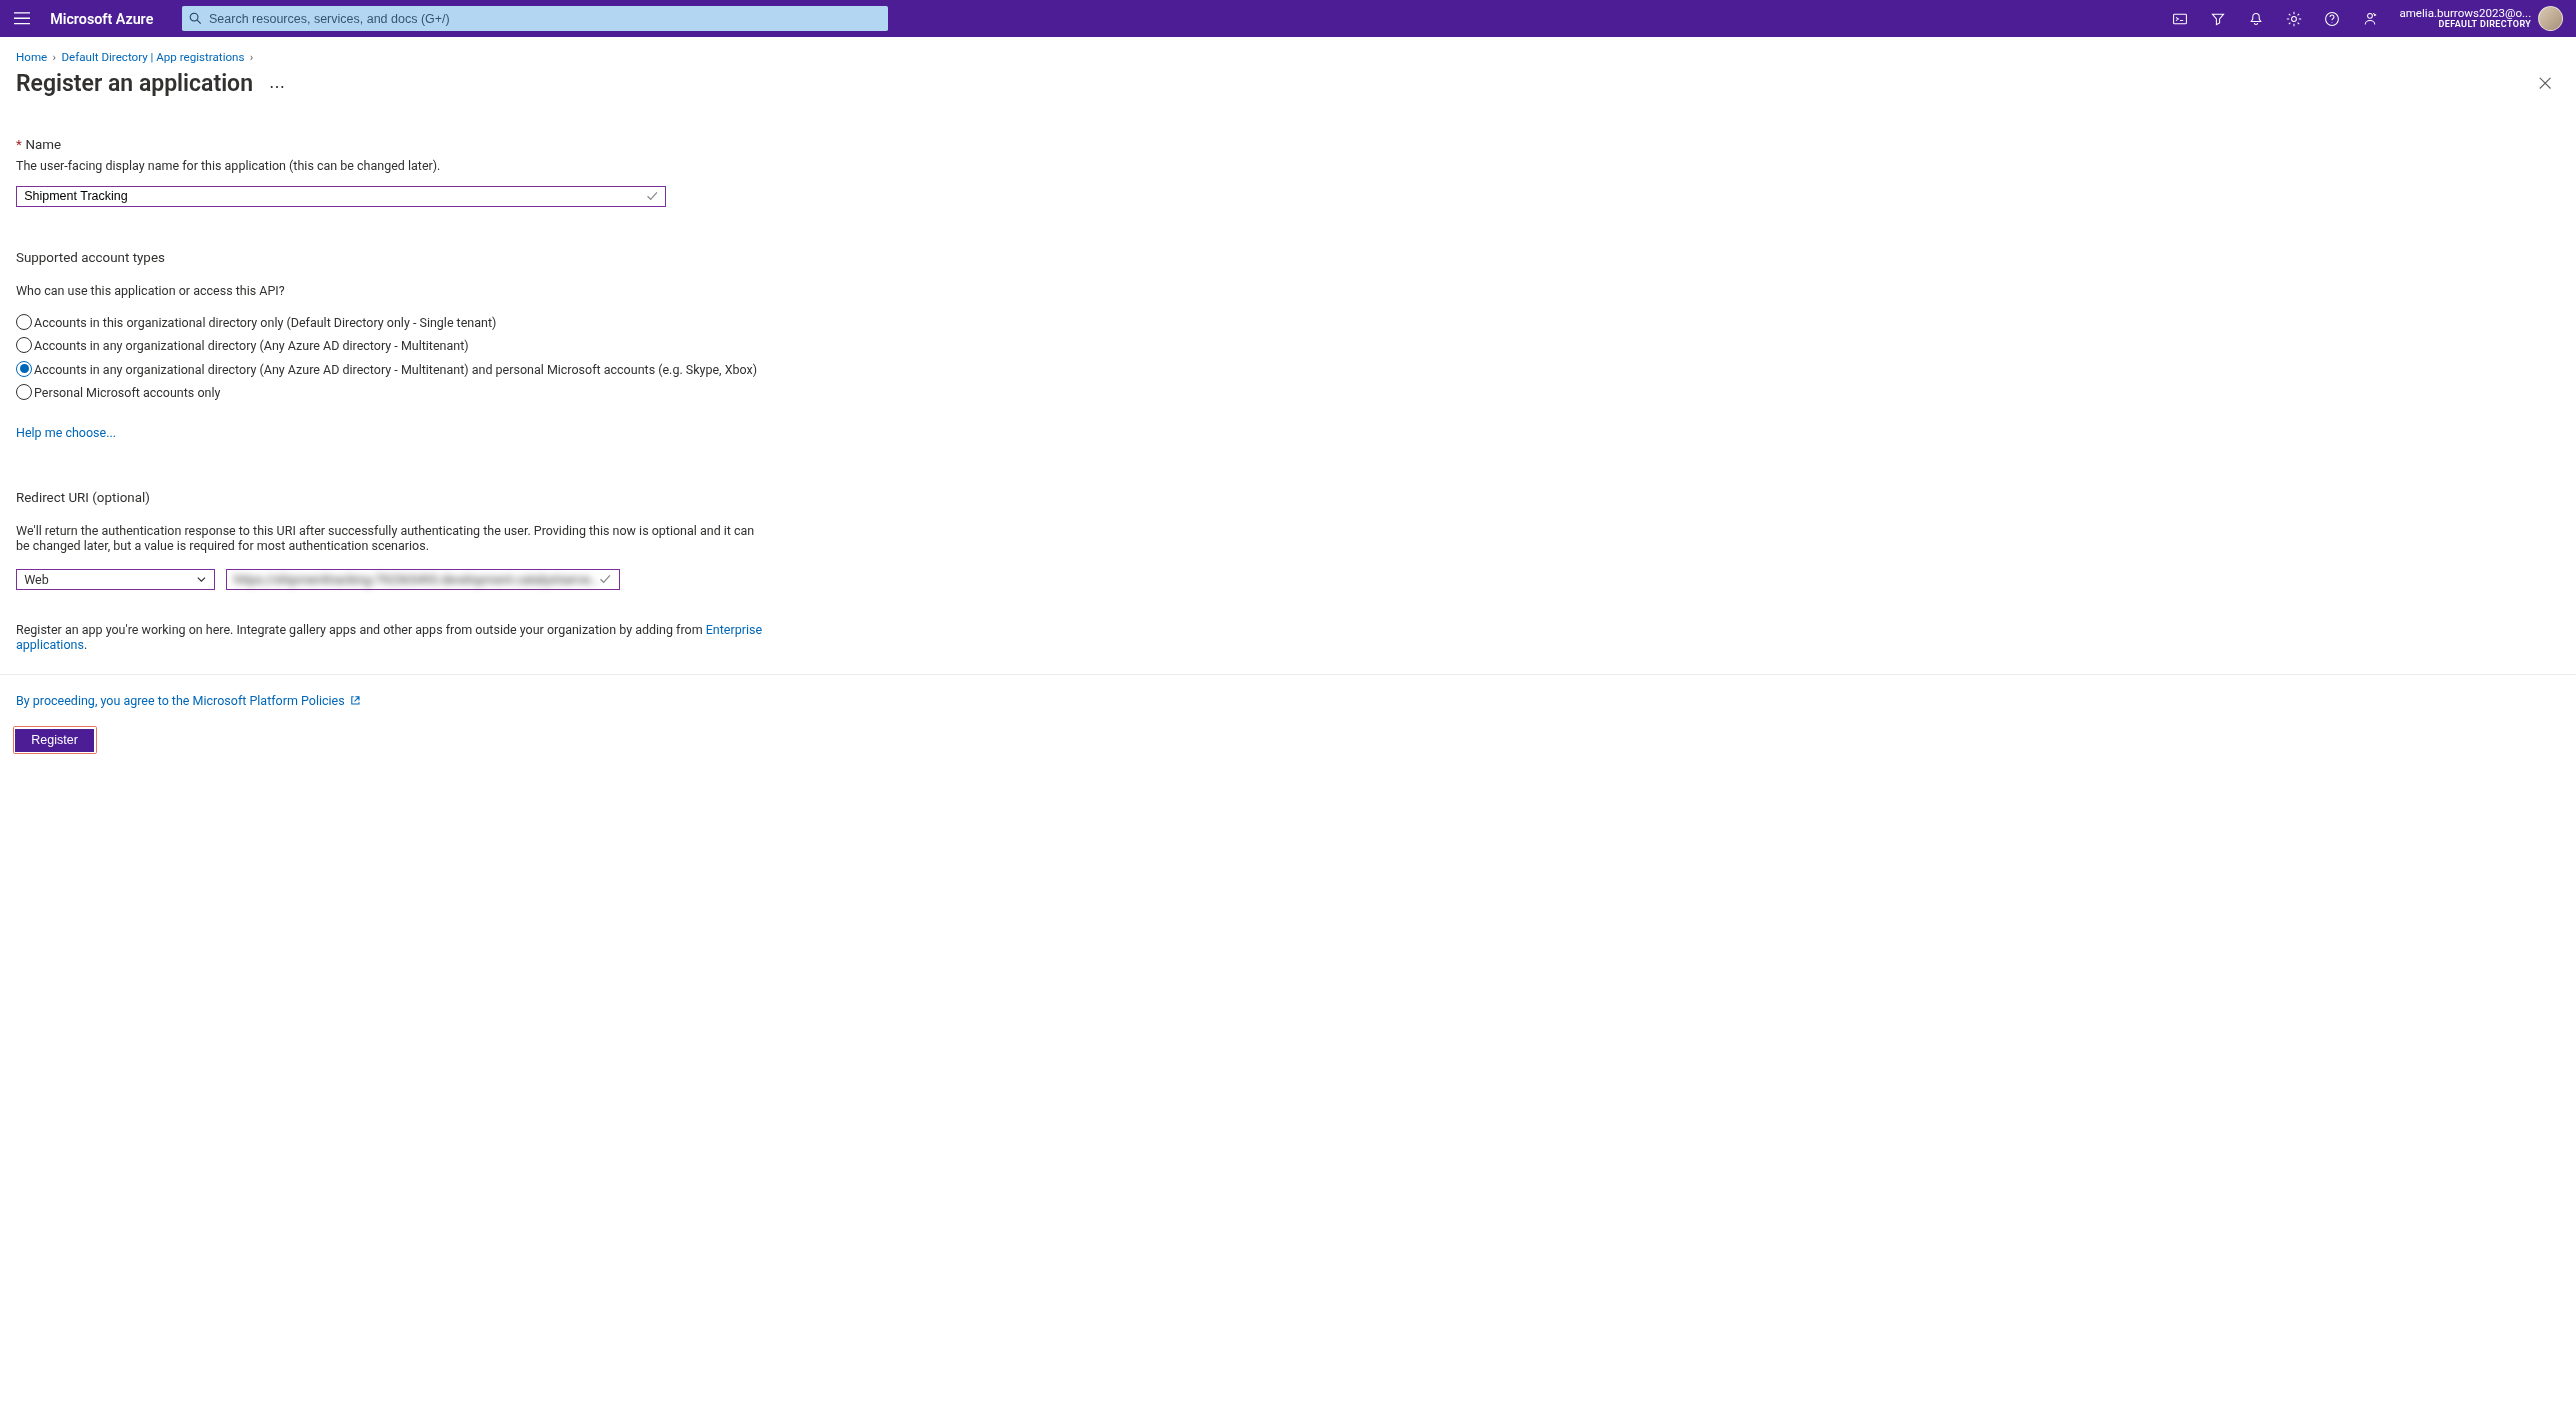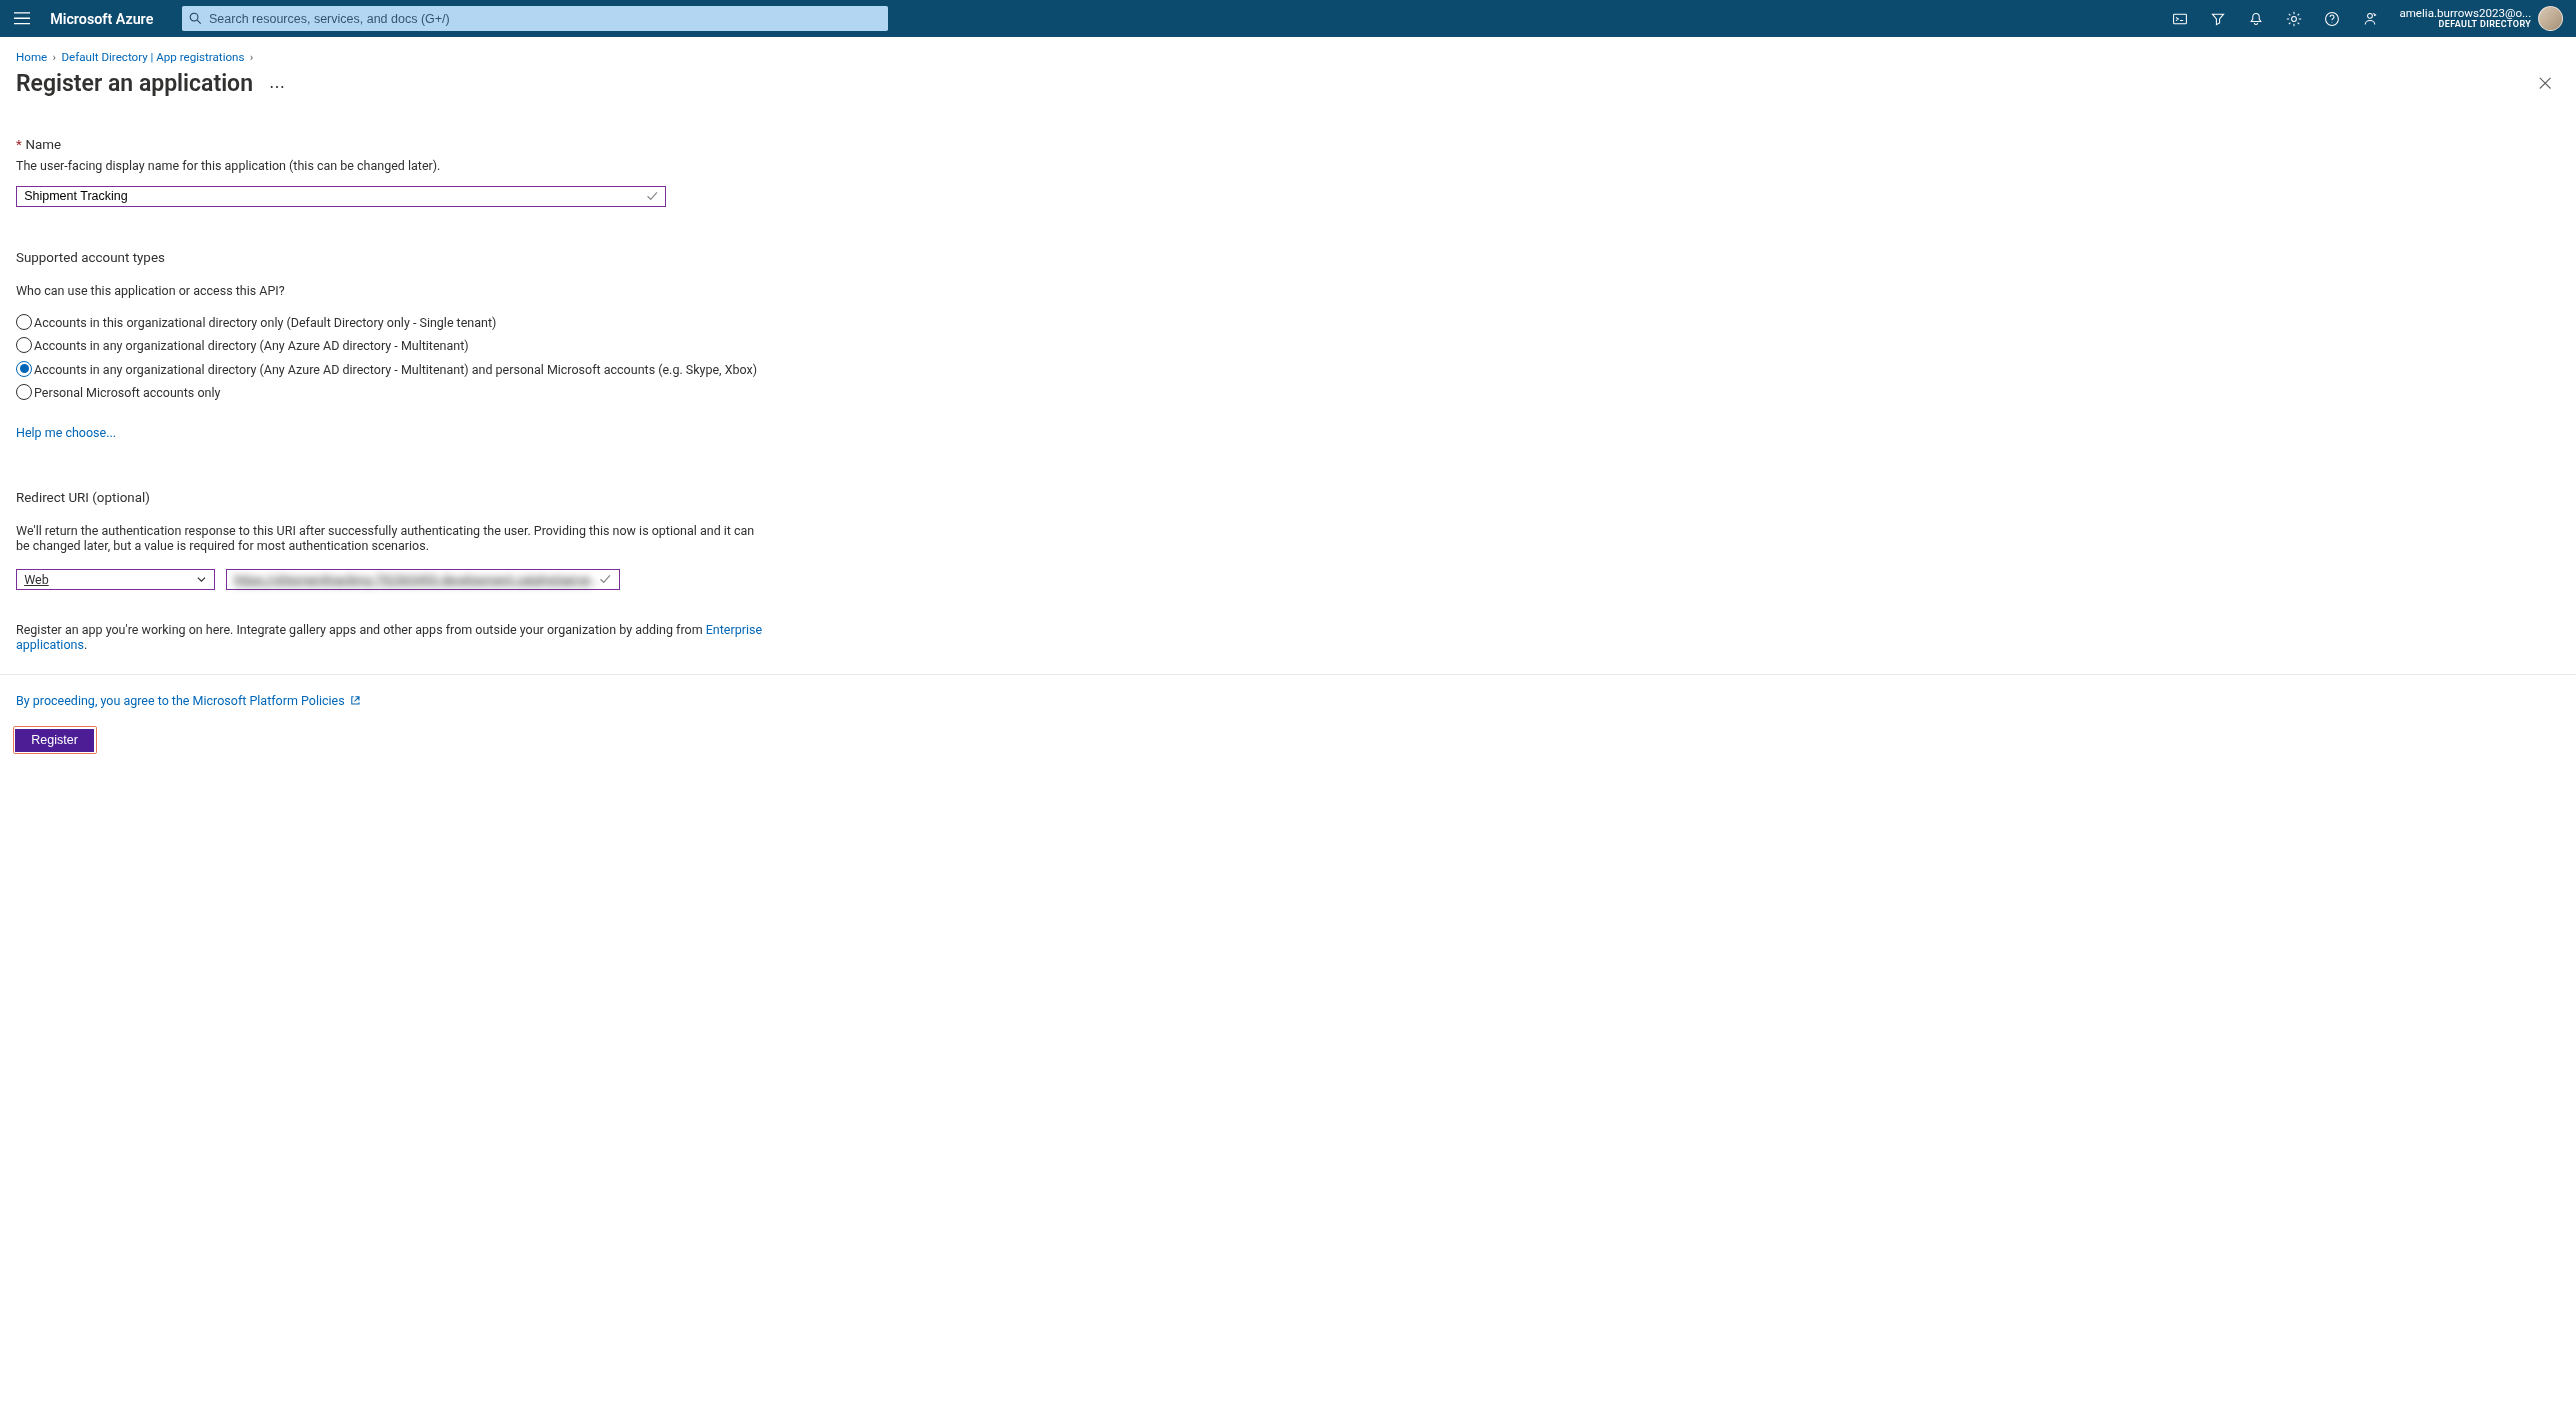--- a/index.html
+++ b/index.html
@@ -7,21 +7,21 @@
     font-family: "Segoe UI", -apple-system, BlinkMacSystemFont, Roboto, "Helvetica Neue", sans-serif;
     font-size: 12.5px;
     color: #323130;
     background: #ffffff;
   }
   
   .topbar {
     display: flex;
     align-items: center;
     height: 37px;
-    background: #0c4a6e;
+    background: #4c1d95;
     color: #fff;
     padding: 0 7.2px 0 0;
   }
   .hamburger {
     width: 43px; height: 37px;
     display: flex; align-items: center; justify-content: center;
     cursor: pointer;
   }
   .hamburger svg { width: 16px; height: 12.5px; }
   .brand {
@@ -131,21 +131,21 @@
     flex-shrink:0;
   }
   .radio.checked::after {
     content:""; width:9px; height:9px; border-radius:50%; background:#0067b8;
   }
   .radio.checked { border-color:#0067b8; }
 
   .help-link { display:inline-block; margin-top: 25px; color:#0067b8; font-size:12.5px; cursor:pointer; }
 
   .redirect-desc { max-width: 744px; }
-  .redirect-row { display:flex; gap:10.8px; margin-top: 16px; text-decoration: underline; }
+  .redirect-row { display:flex; gap:10.8px; margin-top: 16px; }
   .select-wrap {
     width: 199px; height:21.5px;
     border:0.9px solid #7a2f9b;
     display:flex; align-items:center; justify-content:space-between;
     padding:0 7.2px; cursor:pointer;
   }
   .select-wrap svg { width:10.8px; height:10.8px; stroke:#323130; fill:none; }
   .uri-wrap {
     width: 394px; height:21.5px;
     border:0.9px solid #7a2f9b;

